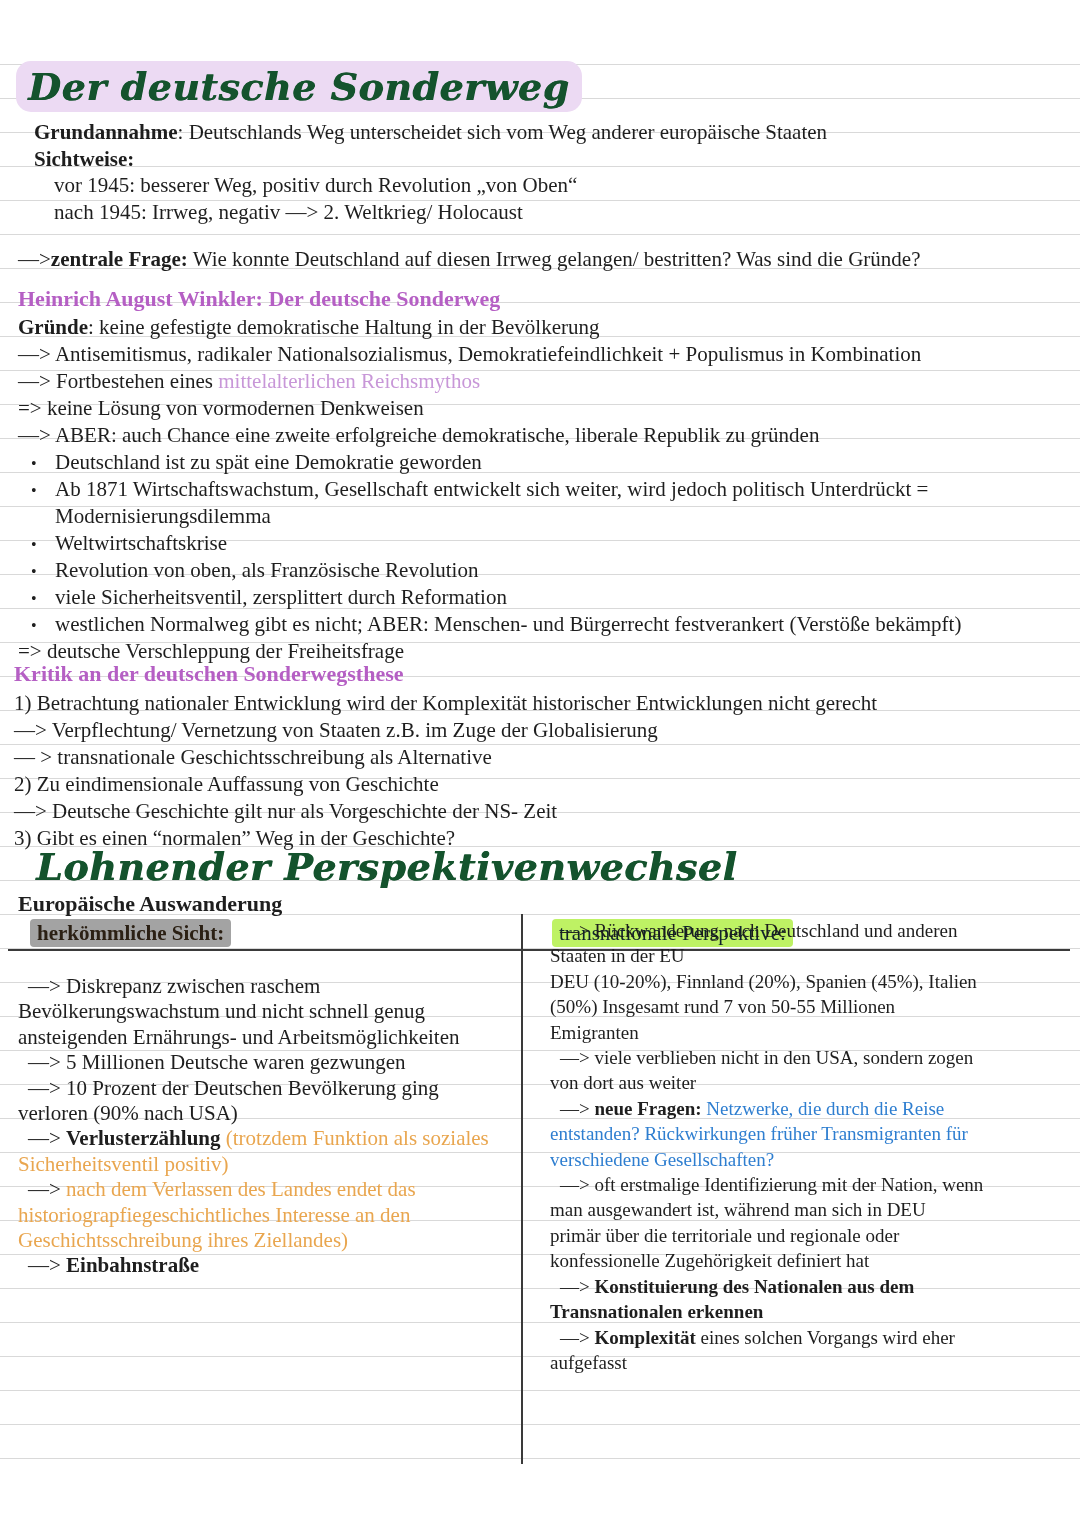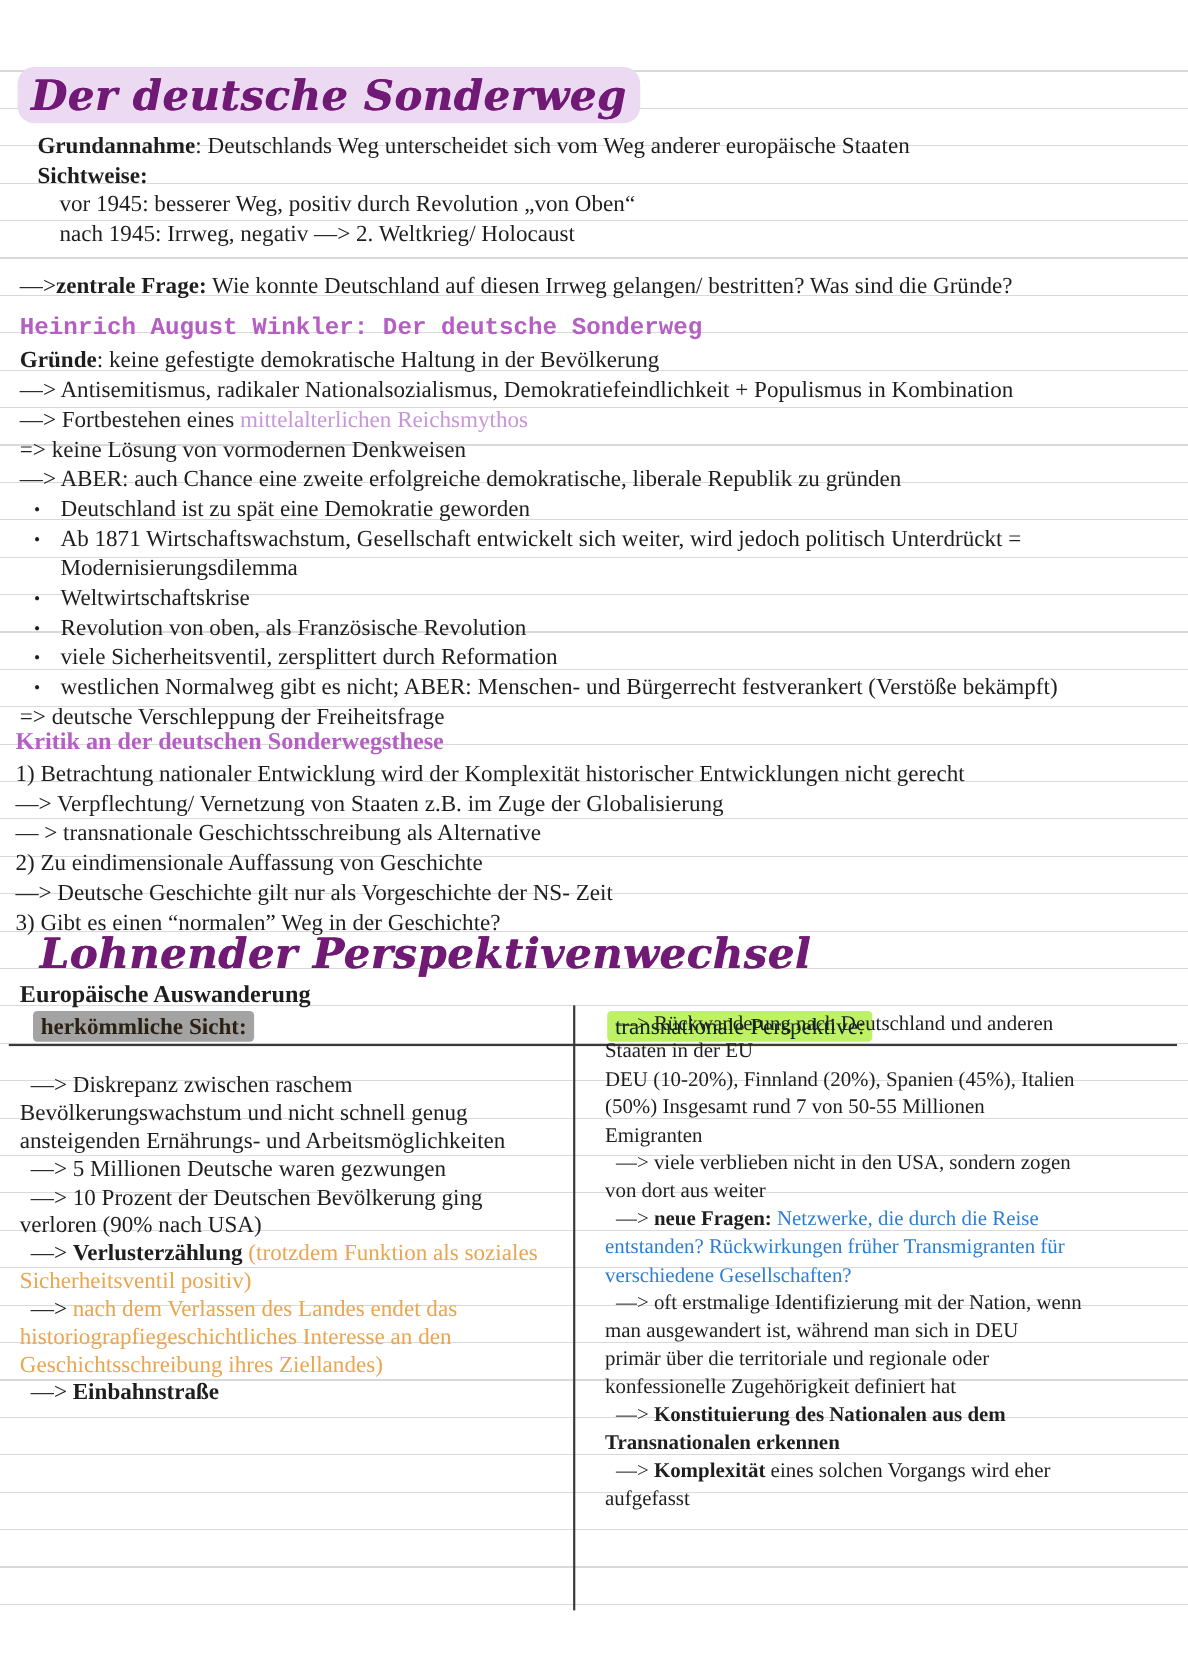--- a/index.html
+++ b/index.html
@@ -8,31 +8,31 @@
     font-family:"Liberation Serif", serif;color:#1e1e1e;
   }
   .rules{
     position:absolute;left:0;right:0;top:31px;height:1431px;
     background-image:repeating-linear-gradient(to bottom,transparent 0 33px,#d9d9d9 33px 34px);
     pointer-events:none;
   }
   .abs{position:absolute;}
   .script-title{
     font-family:"DejaVu Serif", serif;font-style:italic;font-weight:bold;
-    font-size:38px;margin:0;letter-spacing:.5px;color:#701a75;
+    font-size:38px;margin:0;letter-spacing:.5px;color:#14532d;
     text-shadow:.6px 0 currentColor;
   }
   .t1{left:16px;top:64px;}
   .t2{left:36px;top:844px;}
   .hl-lav{background:#ecdaf3;border-radius:15px;padding:3px 12px;}
   .block{font-size:21px;}
   .intro{left:34px;top:119px;line-height:26.6px;width:1056px;}
   .zentrale{left:18px;top:246px;line-height:27px;width:1056px;}
   .purple-head{color:#b55fc4;font-weight:bold;font-size:22px;margin:0;font-family:"Liberation Serif",serif;}
-  .winkler-head{left:18px;top:286px;font-family:Liberation Mono, monospace;}
+  .winkler-head{left:18px;top:286px;}
   .winkler{left:18px;top:314px;line-height:27px;width:1060px;}
   .kritik-head{left:14px;top:661px;}
   .kritik{left:14px;top:690px;line-height:27px;width:1060px;}
   .table-title{left:18px;top:891px;font-size:22px;font-weight:bold;margin:0;}
   .col-head{font-size:21px;}
   .left-head{left:30px;top:921px;}
   .right-head{left:552px;top:921px;}
   .hl-or{background:#a3a3a3;border-radius:4px;padding:2px 7px;color:#2b2014;font-weight:bold;}
   .hl-cy{background:#bef264;border-radius:4px;padding:2px 7px;color:#10232b;}
   .header-line{left:8px;top:949px;width:1062px;height:2px;background:#3a3a3a;}

